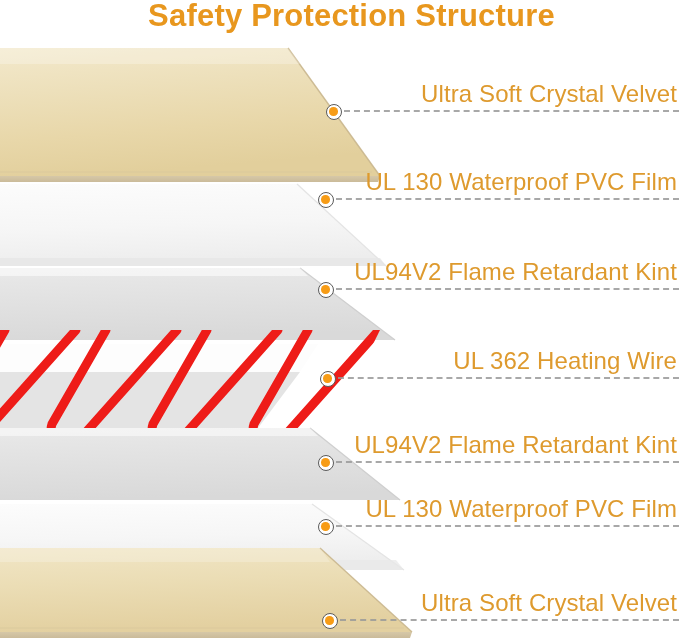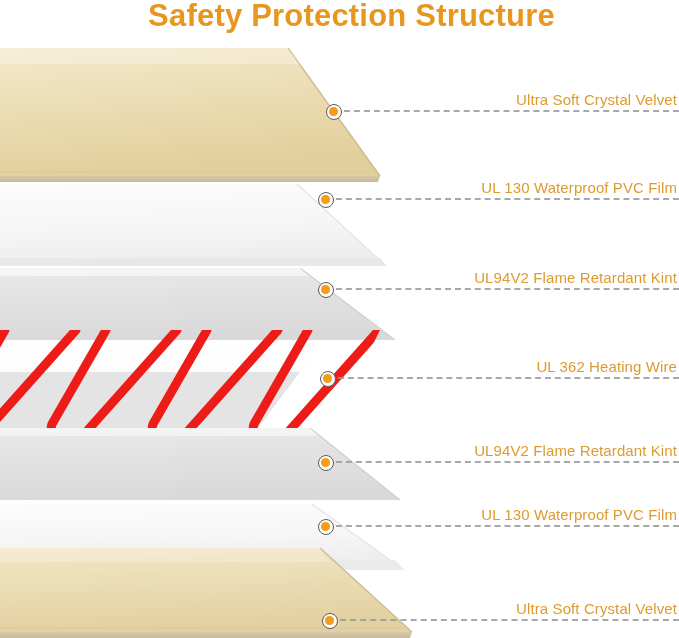--- a/index.html
+++ b/index.html
@@ -41,21 +41,21 @@
   .callout {
     position: absolute;
     right: 0;
     width: 679px;
     height: 0;
   }
   .callout-label {
     position: absolute;
     right: 2px;
     bottom: 4px;
-    font-size: 15px;
+    font-size: 24px;
     color: #DE9A2E;
     white-space: nowrap;
     letter-spacing: 0.1px;
   }
   .callout-line {
     position: absolute;
     bottom: 0;
     height: 0;
     border-top: 2px dashed #9a9a9a;
     opacity: 0.85;

